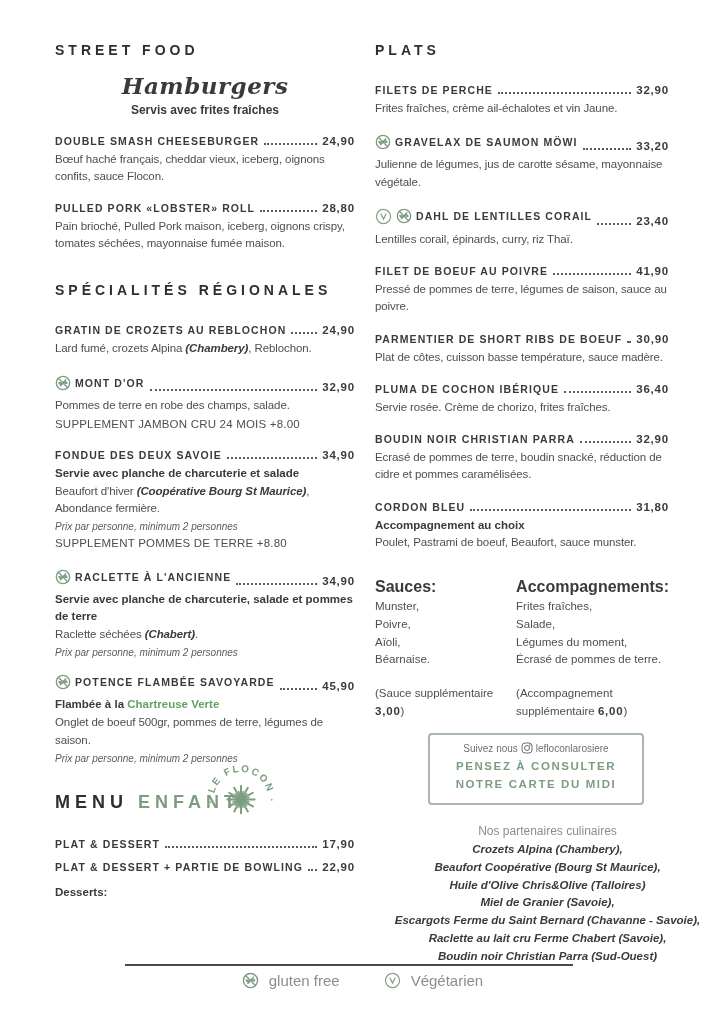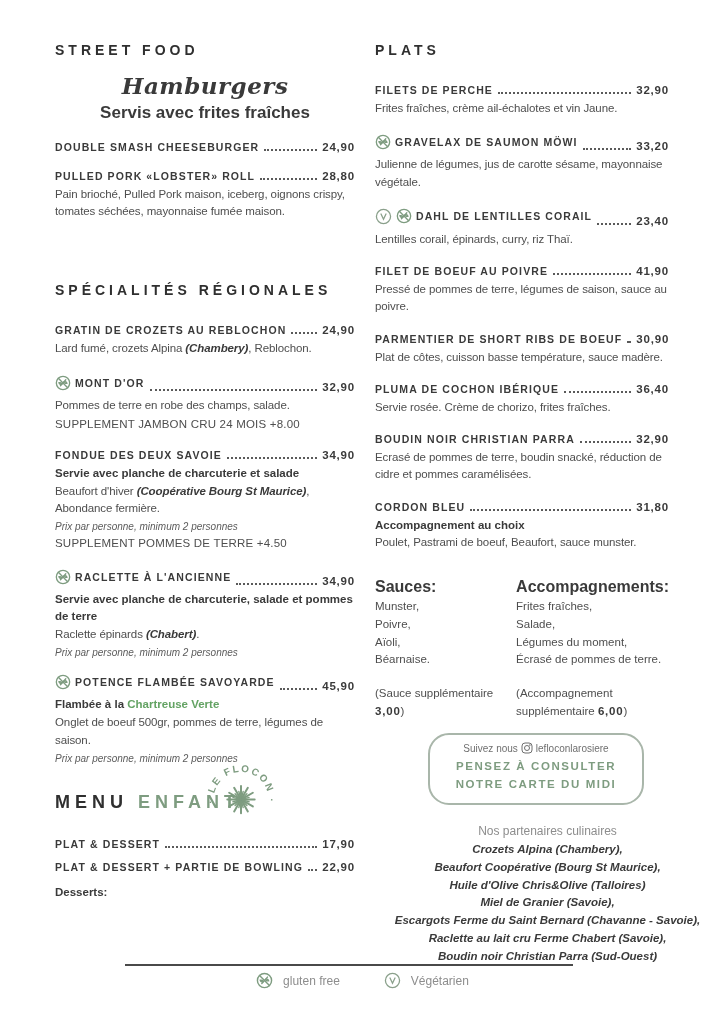--- a/index.html
+++ b/index.html
@@ -18,48 +18,48 @@
   .desc b{color:#3a3a3a;font-style:italic;}
   .bold-line{font-size:11.5px;font-weight:bold;color:#3a3a3a;line-height:1.55;}
   .note{font-size:10px;font-style:italic;color:#5c5c5c;line-height:1.5;margin-top:2px;}
   .supp{font-size:11.5px;color:#4e4e4e;line-height:1.6;letter-spacing:0.2px;}
   .green-txt{color:#64a364;}
   .sage{color:#7e9c80;}
   .icon{display:inline-block;vertical-align:middle;margin-right:4px;flex:0 0 auto;}
   .mi{margin-bottom:16px;}
   .script-head{text-align:center;margin:14px 0 18px 0;}
   .script-title{font-family:"DejaVu Serif", serif;font-style:italic;font-weight:bold;font-size:23px;color:#3a3a3a;letter-spacing:0.5px;}
-  .script-note{font-size:17px;font-weight:bold;color:#3a3a3a;margin-top:4px;}
+  .script-note{font-size:12px;font-weight:bold;color:#3a3a3a;margin-top:4px;}
   
   .enfant-head{position:relative;height:78px;}
   .enfant-title{position:absolute;left:0;top:38px;font-size:18px;font-weight:bold;letter-spacing:5px;color:#2f2f2f;}
   .enfant-logo{position:absolute;left:148px;top:0px;}
   .subcols{display:flex;margin-top:12px;}
   .subcol h4{margin:0 0 6px 0;font-size:11.5px;font-weight:bold;color:#3a3a3a;}
   .subcol div{font-size:11.5px;color:#4e4e4e;line-height:1.65;}
   
   .sides{display:flex;}
   .sides .sc1{width:160px;}
   .sides .sc2{flex:1;}
   .sides h4{margin:0 0 2px 0;font-size:16px;font-weight:bold;color:#3a3a3a;}
   .sides .it{font-size:11.5px;color:#4e4e4e;line-height:1.55;}
   .side-note{font-size:11.5px;color:#4e4e4e;margin-top:16px;line-height:1.55;}
   .side-note b{letter-spacing:0.8px;color:#3a3a3a;}
   
-  .promo{position:absolute;left:428px;top:733px;width:200px;border:2px solid #a9b6aa;border-radius:21px;padding:7px 6px 9px 6px;text-align:center;}
+  .promo{position:absolute;left:428px;top:733px;width:200px;border:2px solid #a9b6aa;border-radius:4px;padding:7px 6px 9px 6px;text-align:center;}
   .promo .follow{font-size:10px;color:#6f6f6f;display:flex;align-items:center;justify-content:center;gap:3px;margin-bottom:3px;}
   .promo .big{font-size:11.5px;font-weight:bold;letter-spacing:1.6px;color:#7e9c80;line-height:1.6;white-space:nowrap;}
   
   .partners{position:absolute;left:385px;top:824px;width:325px;text-align:center;}
   .partners .hdr{font-size:12px;color:#8d8d8d;margin-bottom:3px;}
   .partners .ln{font-size:11.5px;font-weight:bold;font-style:italic;color:#3a3a3a;line-height:1.55;}
   
   .footer-rule{position:absolute;left:125px;top:964px;width:448px;border-top:2px solid #4a4a4a;}
   .legend{position:absolute;left:0;top:972px;width:725px;display:flex;justify-content:center;align-items:center;gap:10px;}
-  .legend .lbl{font-size:12px;color:#8d8d8d;}
+  .legend .lbl{font-size:15px;color:#8d8d8d;}
   .legend .gap{width:24px;}
   svg text{font-family:"Liberation Sans", sans-serif;}
 </style>
 </head>
 <body>
 
 <svg width="0" height="0" style="position:absolute" aria-hidden="true">
   <defs>
     <g id="gf-sym" fill="none" stroke="#7e9c80" stroke-width="2" stroke-linecap="round">
       <circle cx="12" cy="12" r="10"></circle>
@@ -88,20 +88,21 @@
       <div class="script-title">Hamburgers</div>
       <div class="script-note">Servis avec frites fraîches</div>
     </div>
 
     <div class="mi">
       <div class="menu-row">
         <span class="name">DOUBLE SMASH CHEESEBURGER</span>
         <span class="leader"></span>
         <span class="price">24,90</span>
       </div>
+      <div class="desc">Bœuf haché français, cheddar vieux, iceberg, oignons confits, sauce Flocon.</div>
     </div>
 
     <div class="mi">
       <div class="menu-row">
         <span class="name">PULLED PORK «LOBSTER» ROLL</span>
         <span class="leader"></span>
         <span class="price">28,80</span>
       </div>
       <div class="desc">Pain brioché, Pulled Pork maison, iceberg, oignons crispy, tomates séchées, mayonnaise fumée maison.</div>
     </div>
@@ -137,36 +138,36 @@
     <div style="margin-bottom:16px;">
       <div class="menu-row">
         <span class="name">FONDUE DES DEUX SAVOIE</span>
         <span class="leader"></span>
         <span class="price">34,90</span>
       </div>
       <div class="bold-line">Servie avec planche de charcuterie et salade</div>
       <div class="desc"><span>Beaufort d'hiver </span><b>(Coopérative Bourg St Maurice)</b><span>,</span></div>
       <div class="desc">Abondance fermière.</div>
       <div class="note">Prix par personne, minimum 2 personnes</div>
-      <div class="supp">SUPPLEMENT POMMES DE TERRE  +4.50</div>
+      <div class="supp">SUPPLEMENT POMMES DE TERRE  +8.80</div>
     </div>
 
     <div style="margin-bottom:14px;">
       <div class="menu-row">
         <span class="name">
             <svg class="icon" width="16" height="16" viewBox="0 0 24 24">
               <use href="#gf-sym"></use>
             </svg>
             <span>RACLETTE À L'ANCIENNE</span>
           </span>
         <span class="leader"></span>
         <span class="price">34,90</span>
       </div>
       <div class="bold-line">Servie avec planche de charcuterie, salade et pommes de terre</div>
-      <div class="desc"><span>Raclette épinards </span><b>(Chabert)</b><span>.</span></div>
+      <div class="desc"><span>Raclette séchées </span><b>(Chabert)</b><span>.</span></div>
       <div class="note">Prix par personne, minimum 2 personnes</div>
     </div>
 
     <div>
       <div class="menu-row">
         <span class="name">
             <svg class="icon" width="16" height="16" viewBox="0 0 24 24">
               <use href="#gf-sym"></use>
             </svg>
             <span>POTENCE FLAMBÉE SAVOYARDE</span>

